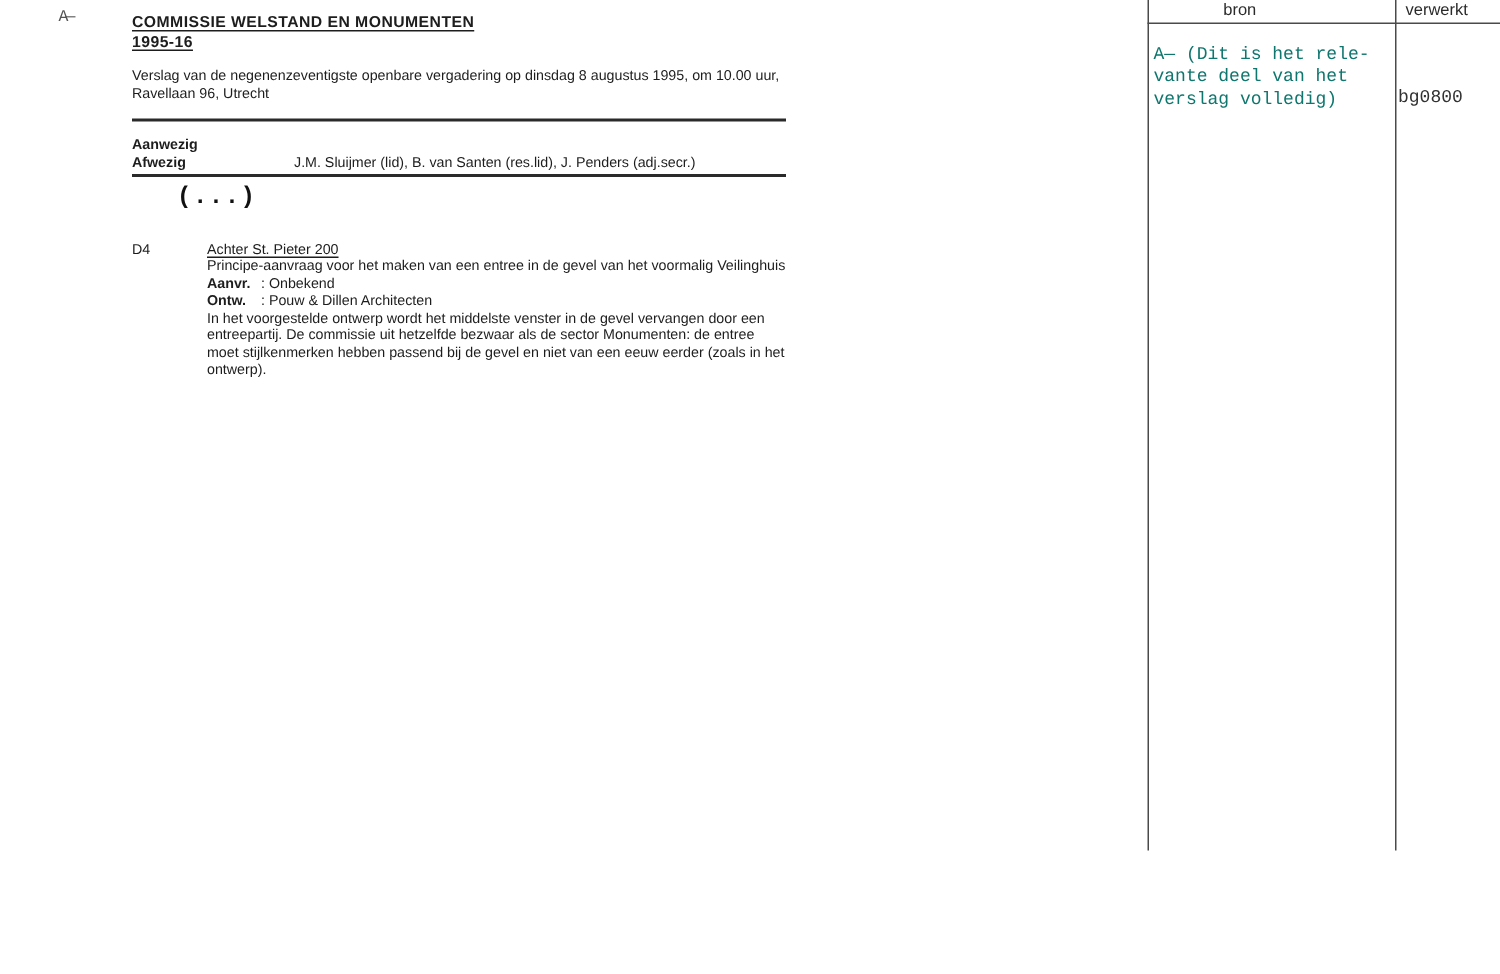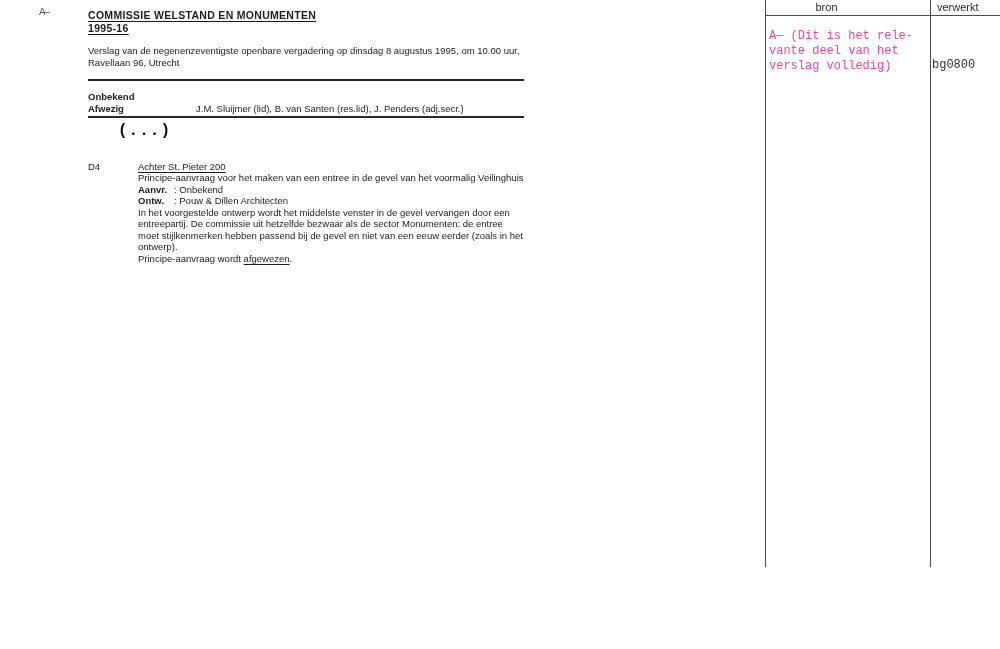--- a/index.html
+++ b/index.html
@@ -127,21 +127,21 @@
     font-size: 11px;
     color: #2b2b2b;
   }
   .panel-note {
     position: absolute;
     left: 769px; top: 29px;
     width: 158px;
     font-family: "Liberation Mono", monospace;
     font-size: 12px;
     line-height: 15px;
-    color: #ec4899;
+    color: #0f766e;
     white-space: nowrap;
   }
   .panel-code {
     position: absolute;
     left: 932px; top: 58px;
     font-family: "Liberation Mono", monospace;
     font-size: 12px;
     color: #323232;
   }
 </style>
@@ -157,21 +157,21 @@
     <div class="doc-title">COMMISSIE WELSTAND EN MONUMENTEN</div>
 
     <div class="doc-subtitle">1995-16</div>
 
     <p class="doc-intro">Verslag van de negenenzeventigste openbare vergadering op dinsdag 8 augustus 1995, om 10.00 uur, Ravellaan 96, Utrecht</p>
 
     <div class="rule rule-top"></div>
 
     <div class="attendees">
       <div class="attendee-row">
-        <span class="attendee-label">Onbekend</span>
+        <span class="attendee-label">Aanwezig</span>
       </div>
       <div class="attendee-row">
         <span class="attendee-label">Afwezig</span>
         <span class="attendee-value">J.M. Sluijmer (lid), B. van Santen (res.lid), J. Penders (adj.secr.)</span>
       </div>
     </div>
 
     <div class="rule rule-bottom"></div>
 
     <div class="omission">(...)</div>
@@ -183,23 +183,20 @@
         <div>Principe-aanvraag voor het maken van een entree in de gevel van het voormalig Veilinghuis</div>
         <div class="kv-line">
           <span class="kv-label">Aanvr.</span>
           <span>: Onbekend</span>
         </div>
         <div class="kv-line">
           <span class="kv-label">Ontw.</span>
           <span>: Pouw &amp; Dillen Architecten</span>
         </div>
         <div>In het voorgestelde ontwerp wordt het middelste venster in de gevel vervangen door een entreepartij. De commissie uit hetzelfde bezwaar als de sector Monumenten: de entree moet stijlkenmerken hebben passend bij de gevel en niet van een eeuw eerder (zoals in het ontwerp).</div>
-        <div>
-          <span>Principe-aanvraag wordt </span><span class="decision-word">afgewezen</span><span>.</span>
-        </div>
       </div>
     </div>
 
   </div>
 
   <div>
     <div class="panel-vline left"></div>
     <div class="panel-vline mid"></div>
     <div class="panel-hline"></div>
 

